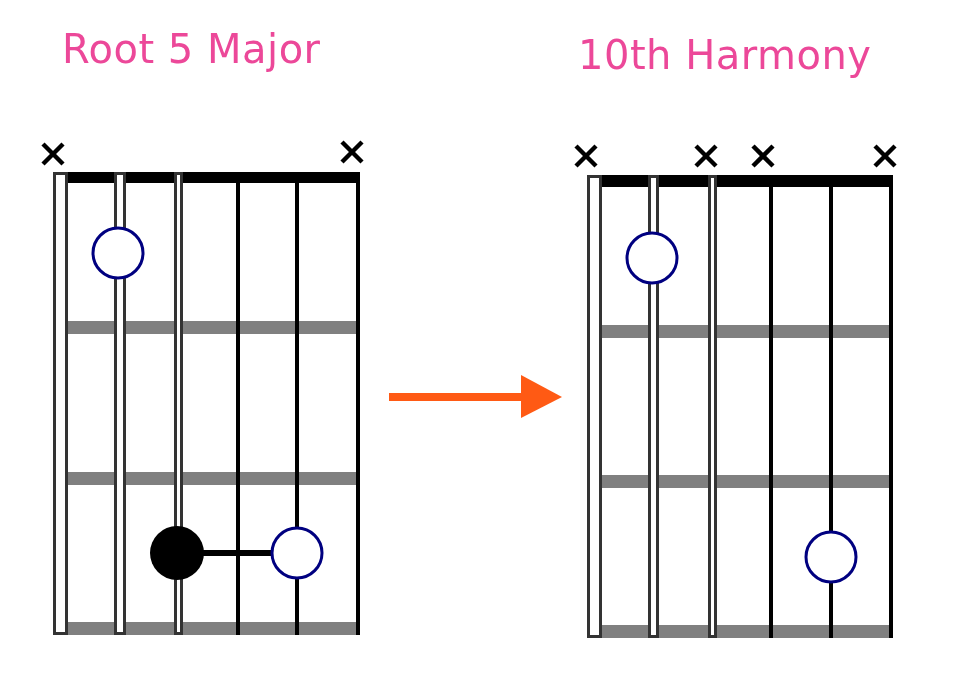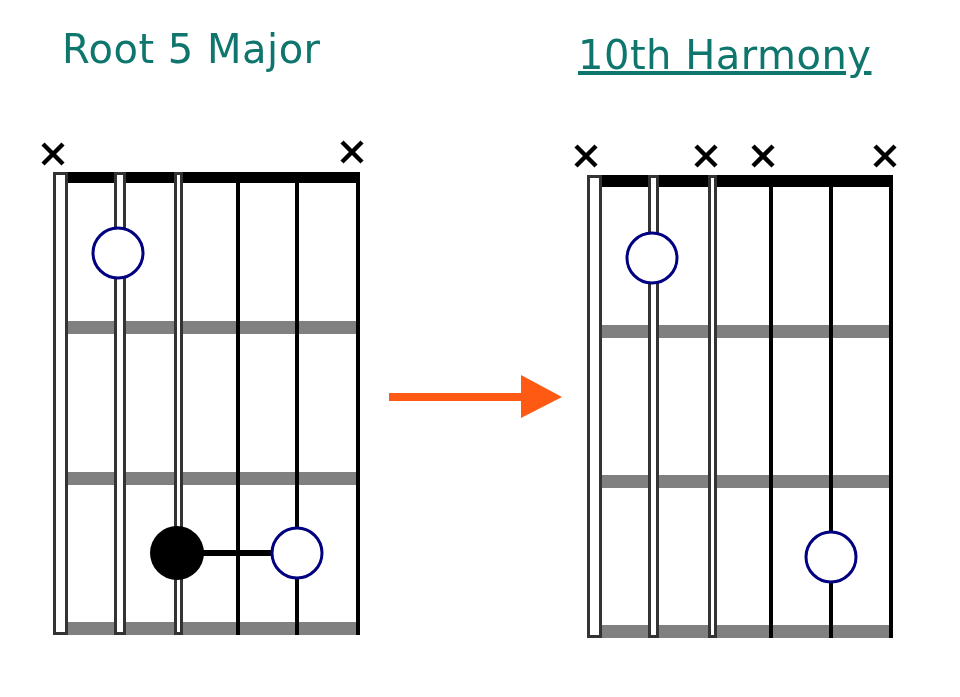--- a/index.html
+++ b/index.html
@@ -1,24 +1,24 @@
 <!DOCTYPE html>
 <html><head>
 <meta charset="utf-8">
 <style>
   html, body { margin:0; padding:0; background:#ffffff; }
   body { width:960px; height:697px; position:relative; overflow:hidden; font-family:"DejaVu Sans", sans-serif; }
-  .title { position:absolute; font-size:40px; color:#0f766e; white-space:nowrap; letter-spacing:0.5px; }
+  .title { position:absolute; font-size:40px; color:#ec4899; white-space:nowrap; letter-spacing:0.5px; }
   svg { position:absolute; left:0; top:0; }
 </style>
 </head>
 <body>
 
 <div class="title" style="left:62px; top:26px;">Root 5 Major</div>
-<div class="title" style="left:578px; top:32px;text-decoration:underline;">10th Harmony</div>
+<div class="title" style="left:578px; top:32px;">10th Harmony</div>
 
 <svg width="960" height="697" viewBox="0 0 960 697">
 
   <g>
 
     <rect x="60" y="321" width="298" height="13" fill="#808080"></rect>
     <rect x="60" y="472" width="298" height="13" fill="#808080"></rect>
     <rect x="60" y="622" width="298" height="13" fill="#808080"></rect>
 
     <rect x="60" y="172" width="300" height="11" fill="#000"></rect>

